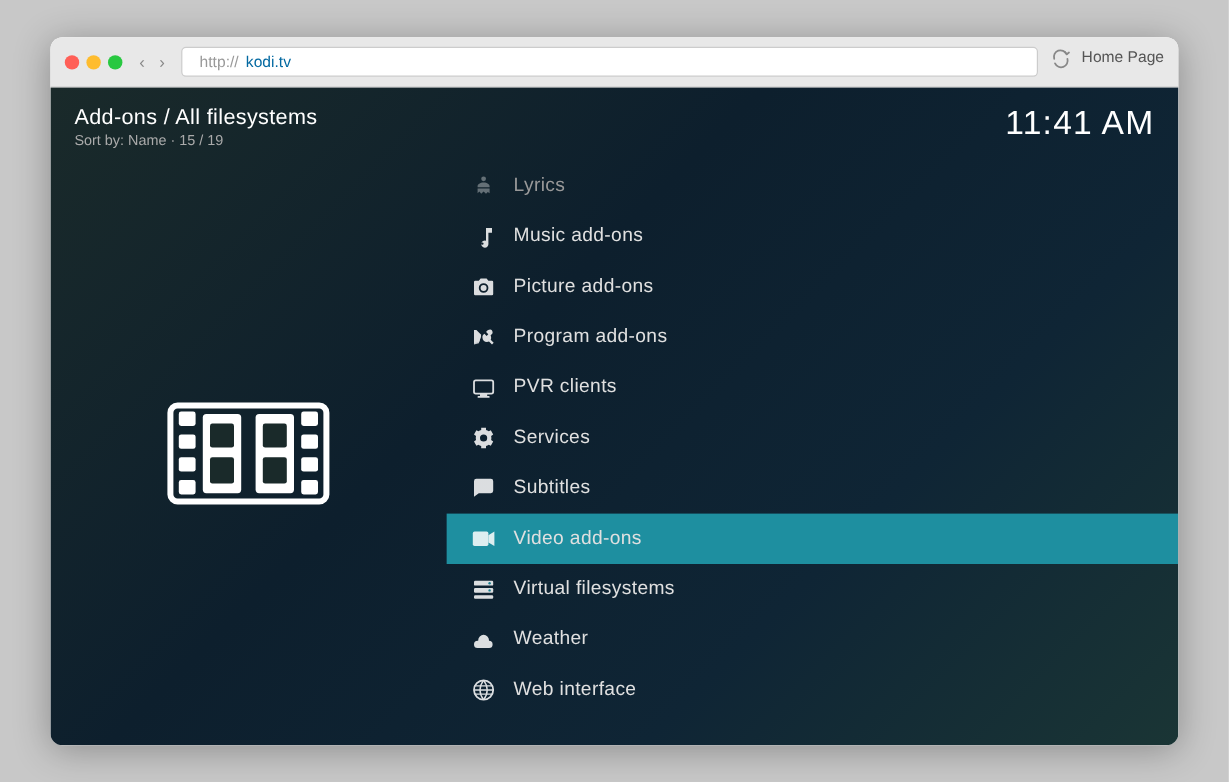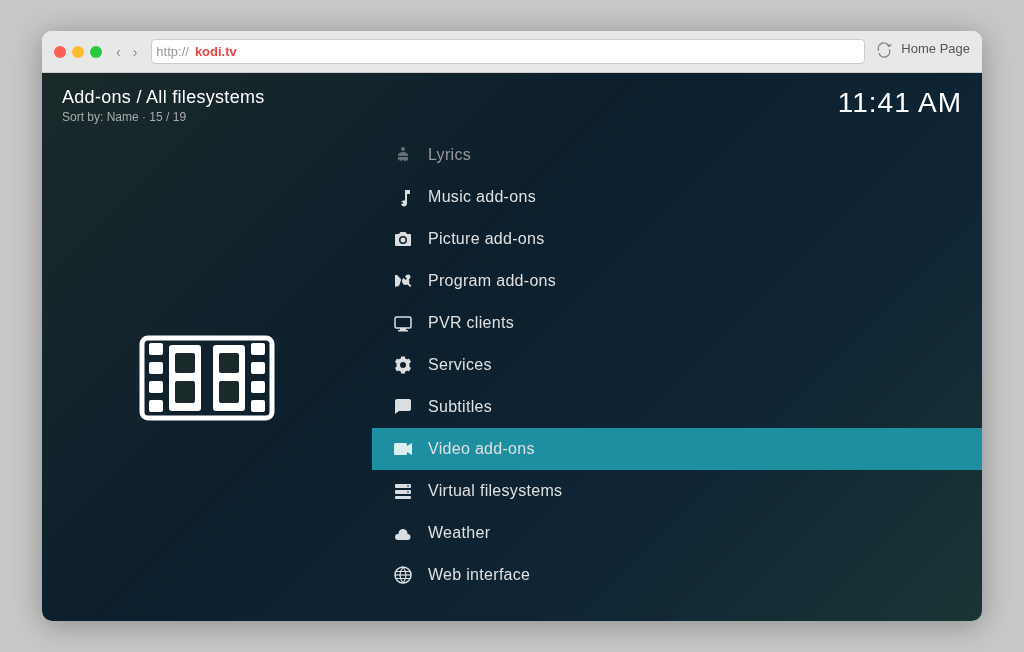--- a/index.html
+++ b/index.html
@@ -63,29 +63,29 @@
       color: #888;
       font-size: 14px;
       padding: 2px 4px;
     }
 
     .url-bar {
       flex: 1;
       background: #fff;
       border: 1px solid #ccc;
       border-radius: 4px;
-      padding: 4px 4px;
+      padding: 4px 14px;
       font-size: 13px;
       color: #333;
       display: flex;
       align-items: center;
       gap: 6px;
     }
 
-    .url-domain { color: #ef4444; font-weight: 700; }
+    .url-domain { color: #0369a1; font-weight: 400; }
     .url-path { color: #999; }
 
     .browser-actions {
       display: flex;
       align-items: flex-start;
       gap: 8px;
     }
 
     .refresh-btn {
       background: none;

